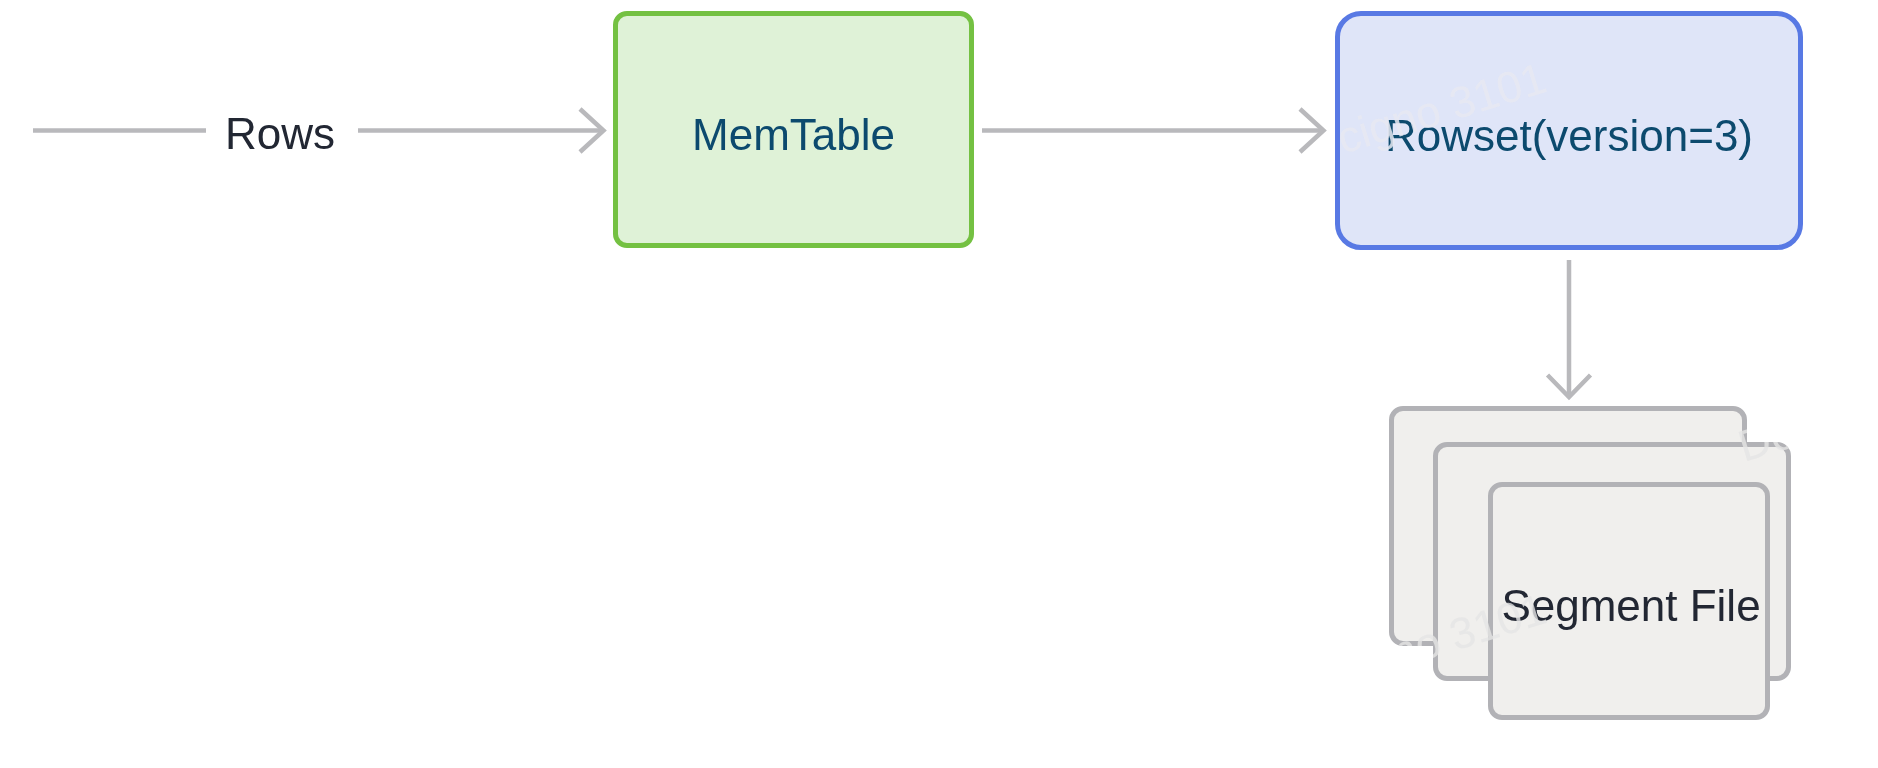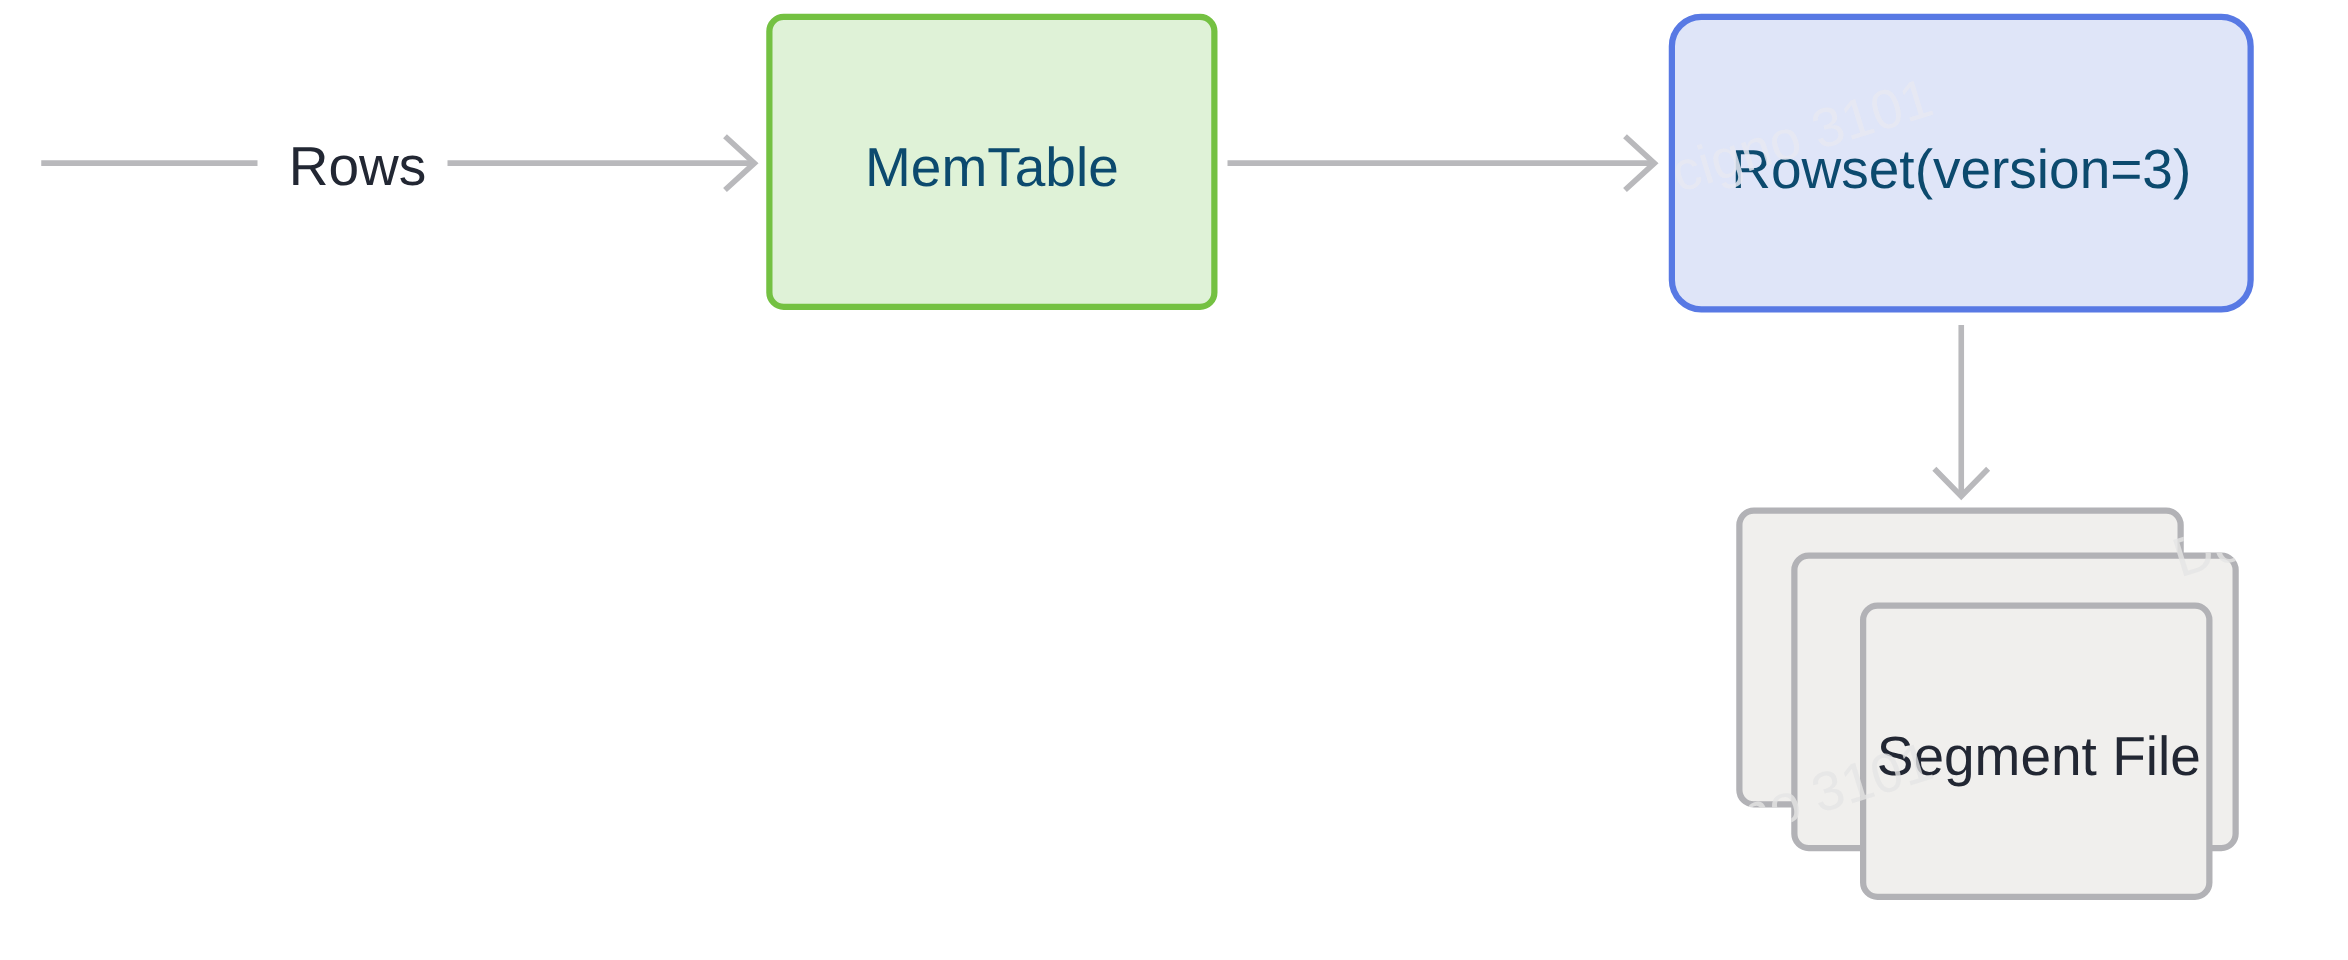--- a/index.html
+++ b/index.html
@@ -8,21 +8,21 @@
   .box{position:absolute;box-sizing:border-box;display:flex;align-items:center;justify-content:center;
        font-size:44px;color:#0c4a6e;}
   .box span, .card span{transform:translateY(5px);display:block;}
   #green{left:613px;top:11px;width:361px;height:237px;background:#dff2d7;border:5.5px solid #74c142;border-radius:14px;}
   #blue{left:1335px;top:11px;width:468px;height:239px;background:#dfe5f8;border:5.5px solid #5879e4;border-radius:26px;}
   .card{position:absolute;box-sizing:border-box;background:#f0efed;border:5px solid #b2b2b6;border-radius:14px;
         display:flex;align-items:center;justify-content:center;font-size:44px;color:#222733;}
   #card1{left:1389px;top:406px;width:358px;height:240px;}
   #card2{left:1433px;top:442px;width:358px;height:239px;}
   #card3{left:1488px;top:482px;width:282px;height:238px;}
-  #rows{position:absolute;left:231px;top:96px;width:104px;height:66px;display:flex;align-items:center;justify-content:flex-start;
+  #rows{position:absolute;left:231px;top:96px;width:104px;height:66px;display:flex;align-items:center;justify-content:flex-end;
         font-size:44px;color:#222733;}
   svg{position:absolute;left:0;top:0;}
 </style>
 </head>
 <body>
   <svg width="1878" height="768" viewBox="0 0 1878 768" fill="none">
     <g stroke="#b9b9bc" stroke-width="4.5" fill="none">
       <line x1="33" y1="130.5" x2="206" y2="130.5"></line>
       <line x1="358" y1="130.5" x2="601" y2="130.5"></line>
       <path d="M580 109 L603.5 130.5 L580 152"></path>

